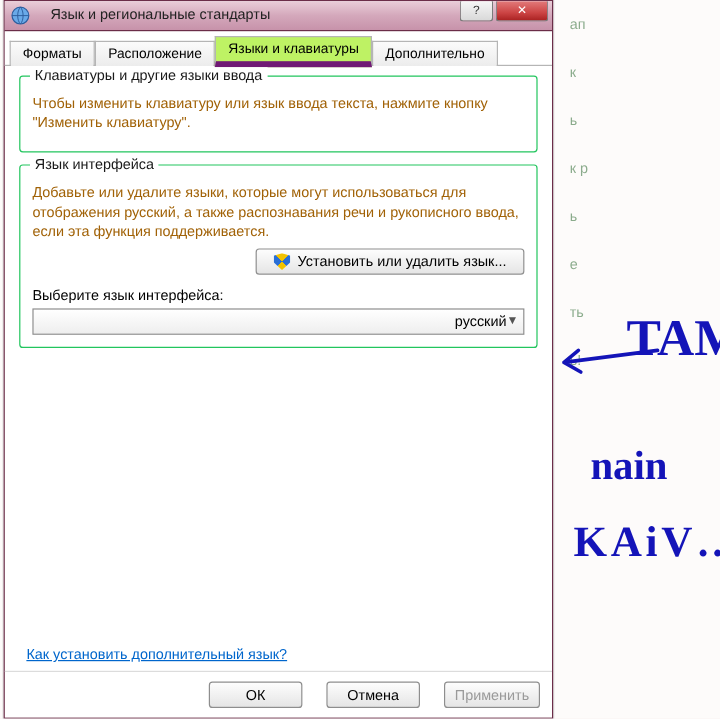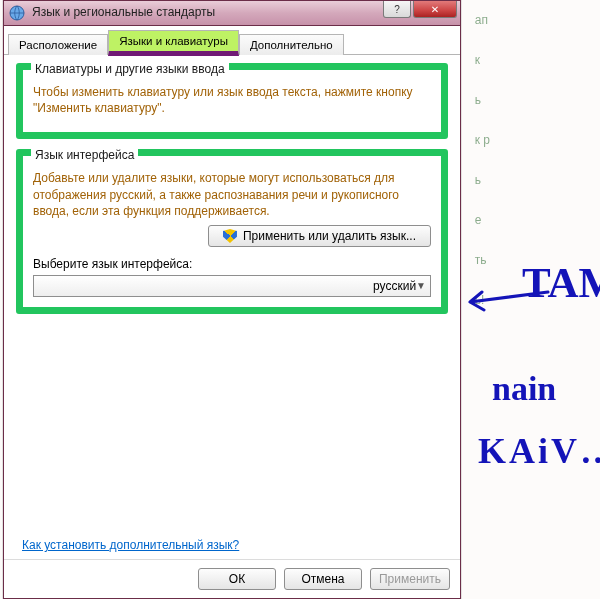--- a/index.html
+++ b/index.html
@@ -4,40 +4,40 @@
 <style>
   html,body{margin:0;padding:0;font-family:"Segoe UI",Tahoma,sans-serif;font-size:12px;color:#000;background:#f5f0ef}
   .stage{position:relative;width:600px;height:599px;overflow:hidden;background:#fdfbfa}
   
   .ghost{position:absolute;right:110px;top:0;color:#1b5e20;font-size:12px;line-height:40px}
   .ghost span{display:block;opacity:.5}
   
   .win{position:absolute;left:3px;top:0;width:456px;height:597px;border:1px solid #6b2d48;background:#fff;box-shadow:0 0 0 1px rgba(0,0,0,.1)}
   .titlebar{height:24px;background:linear-gradient(#e9cdd8,#d4a8bb 50%,#c792aa);border-bottom:1px solid #6b2d48;position:relative;color:#222}
   .titlebar .icon{position:absolute;left:5px;top:4px;width:16px;height:16px}
-  .titlebar .txt{position:absolute;left:28px;top:4px;font-size:12px}
+  .titlebar .txt{position:absolute;left:38px;top:4px;font-size:12px}
   .winbtns{position:absolute;right:3px;top:0;display:flex;gap:0}
   .winbtn{width:26px;height:16px;border:1px solid #7a7a7a;border-top:none;background:linear-gradient(#f6f6f6,#d9d9d9);border-radius:0 0 3px 3px;display:flex;align-items:center;justify-content:center;font-size:10px;color:#333;margin-left:2px}
   .winbtn.close{background:linear-gradient(#e27a7a,#c44 60%,#a22);color:#fff;width:42px}
   
   .tabs{display:flex;align-items:flex-end;height:24px;padding:4px 4px 0 4px;background:#fff;border-bottom:1px solid #b5b5b5;gap:0}
   .tab{padding:4px 10px;border:1px solid #b5b5b5;border-bottom:none;background:linear-gradient(#fbfbfb,#ececec);font-size:11.5px;position:relative;top:1px;cursor:default}
   .tab.active{background:#bef264;top:1px;border-bottom:5px solid #701a75;margin-bottom:-1px}
   .client{padding:8px 12px 0 12px}
-  .group{border:7px solid #22c55e;border-radius:3px;padding:14px 10px 10px 10px;margin-bottom:10px;position:relative}
+  .group{border:1px solid #22c55e;border-radius:3px;padding:14px 10px 10px 10px;margin-bottom:10px;position:relative}
   .group>legend{position:absolute;top:-8px;left:8px;background:#fff;padding:0 4px;font-size:12px;color:#1a1a1a}
   .desc{color:#a16207;font-size:12px;line-height:1.35;margin-bottom:6px}
   .btnrow{display:flex;justify-content:flex-end}
   .wbtn{min-width:160px;padding:3px 14px;border:1px solid #8e8e8e;border-radius:3px;background:linear-gradient(#fdfdfd,#e5e5e5);font-size:12px;font-family:inherit;display:inline-flex;align-items:center;gap:6px}
   .link{color:#0066cc;text-decoration:underline;font-size:12px;cursor:pointer}
   .label{font-size:12px;margin:10px 0 4px 0}
   .dropdown{width:100%;height:22px;border:1px solid #8e8e8e;background:linear-gradient(#fff,#eee);display:flex;align-items:center;justify-content:flex-end;padding:0 4px 0 6px;box-sizing:border-box;font-size:12px}
   .dropdown .chev{font-size:10px;color:#555}
   .footer-link{position:absolute;left:18px;bottom:46px}
-  .dlgbtns{position:absolute;right:10px;bottom:8px;display:flex;gap:8px}
+  .dlgbtns{position:absolute;right:10px;bottom:8px;display:flex;gap:20px}
   .dlgbtns .wbtn{min-width:78px;padding:3px 8px;justify-content:center}
   .dlgbtns .wbtn.disabled{color:#9a9a9a}
   .sep{position:absolute;left:0;right:0;bottom:38px;height:0;border-top:1px solid #dcdcdc}
   
   .shield{width:14px;height:14px;display:inline-block;background:
      conic-gradient(from 45deg,#2a6fd6 0 25%,#f2c200 0 50%,#2a6fd6 0 75%,#f2c200 0 100%);
      clip-path:polygon(50% 0,100% 15%,100% 55%,50% 100%,0 55%,0 15%);}
   
   .hand{position:absolute;color:#1414b8;font-weight:700;font-family:"Comic Sans MS","Segoe Script",cursive}
   .arrow{position:absolute;left:460px;top:280px;width:90px;height:40px}
@@ -71,39 +71,40 @@
         <div class="winbtn">
             <span>?</span>
           </div>
         <div class="winbtn close">
             <span>✕</span>
           </div>
       </div>
     </div>
 
     <div class="tabs">
+      <div class="tab">Форматы</div>
       <div class="tab">Расположение</div>
       <div class="tab active">Языки и клавиатуры</div>
       <div class="tab">Дополнительно</div>
     </div>
 
     <div class="client">
 
       <div class="group">
         <legend>Клавиатуры и другие языки ввода</legend>
         <div class="desc">Чтобы изменить клавиатуру или язык ввода текста, нажмите кнопку "Изменить клавиатуру".</div>
       </div>
 
       <div class="group">
         <legend>Язык интерфейса</legend>
         <div class="desc">Добавьте или удалите языки, которые могут использоваться для отображения русский, а также распознавания речи и рукописного ввода, если эта функция поддерживается.</div>
         <div class="btnrow">
           <button class="wbtn">
             <span class="shield"></span>
-            <span>Применить или удалить язык...</span>
+            <span>Установить или удалить язык...</span>
           </button>
         </div>
         <div class="label">Выберите язык интерфейса:</div>
         <div class="dropdown">
           <span>русский</span>
           <span class="chev">▼</span>
         </div>
       </div>
 
     </div>

